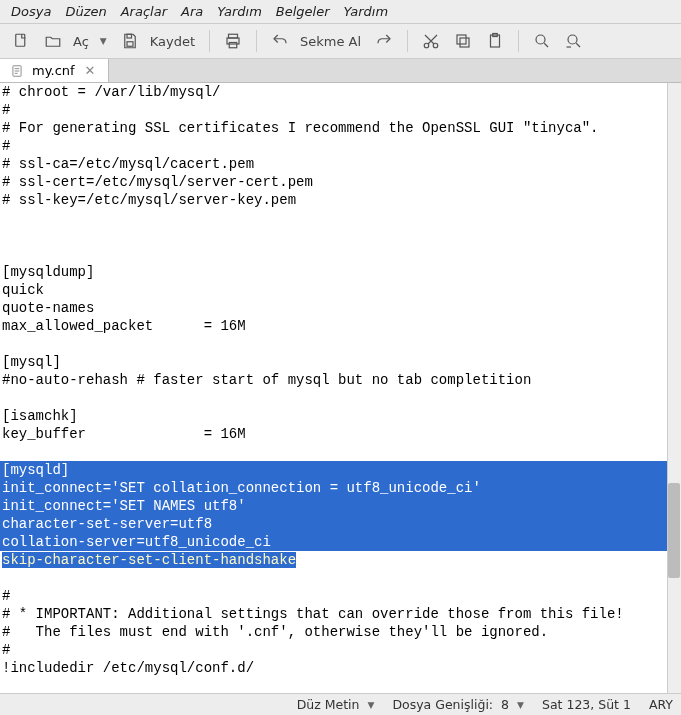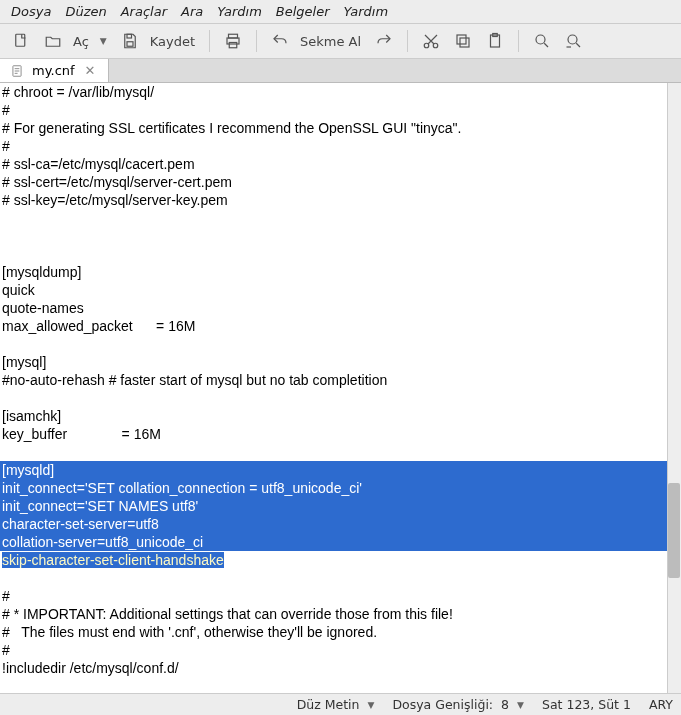--- a/index.html
+++ b/index.html
@@ -64,21 +64,21 @@
   padding: 4px 10px;
   gap: 8px;
   border-right: 1px solid #bbb;
   cursor: pointer;
 }
 .tab-icon { width: 14px; height: 14px; }
 .tab-close { color: #888; cursor: pointer; font-size: 13px; padding: 0 2px;}
 .editor {
   flex: 1;
   background: #fff;
-  font-family: Liberation Sans, sans-serif;
+  font-family: Liberation Mono, monospace;
   font-size: 14px;
   line-height: 18px;
   white-space: pre;
   overflow: hidden;
   color: #000;
   padding: 4px;
   position: relative;
 }
 .editor-inner {
   position: absolute;

